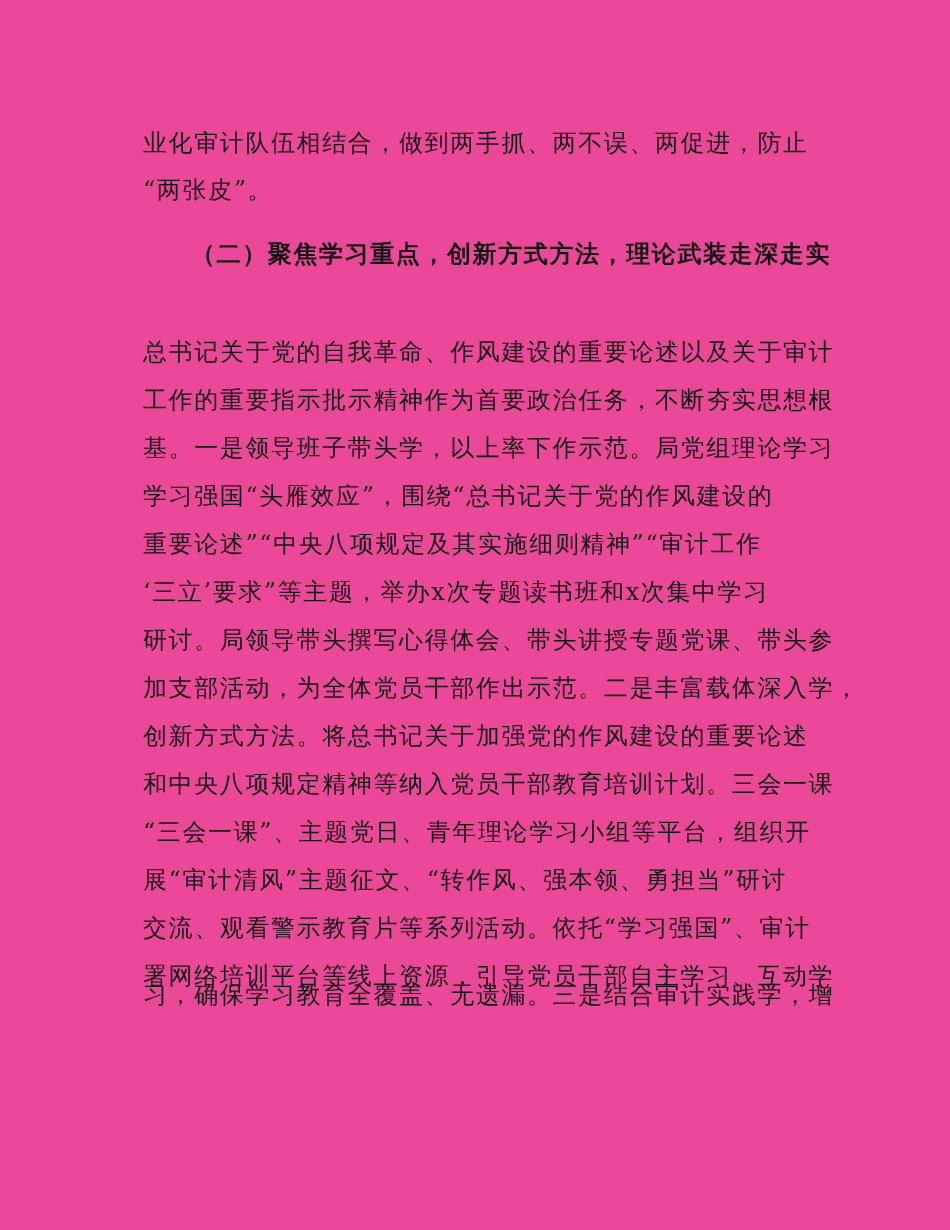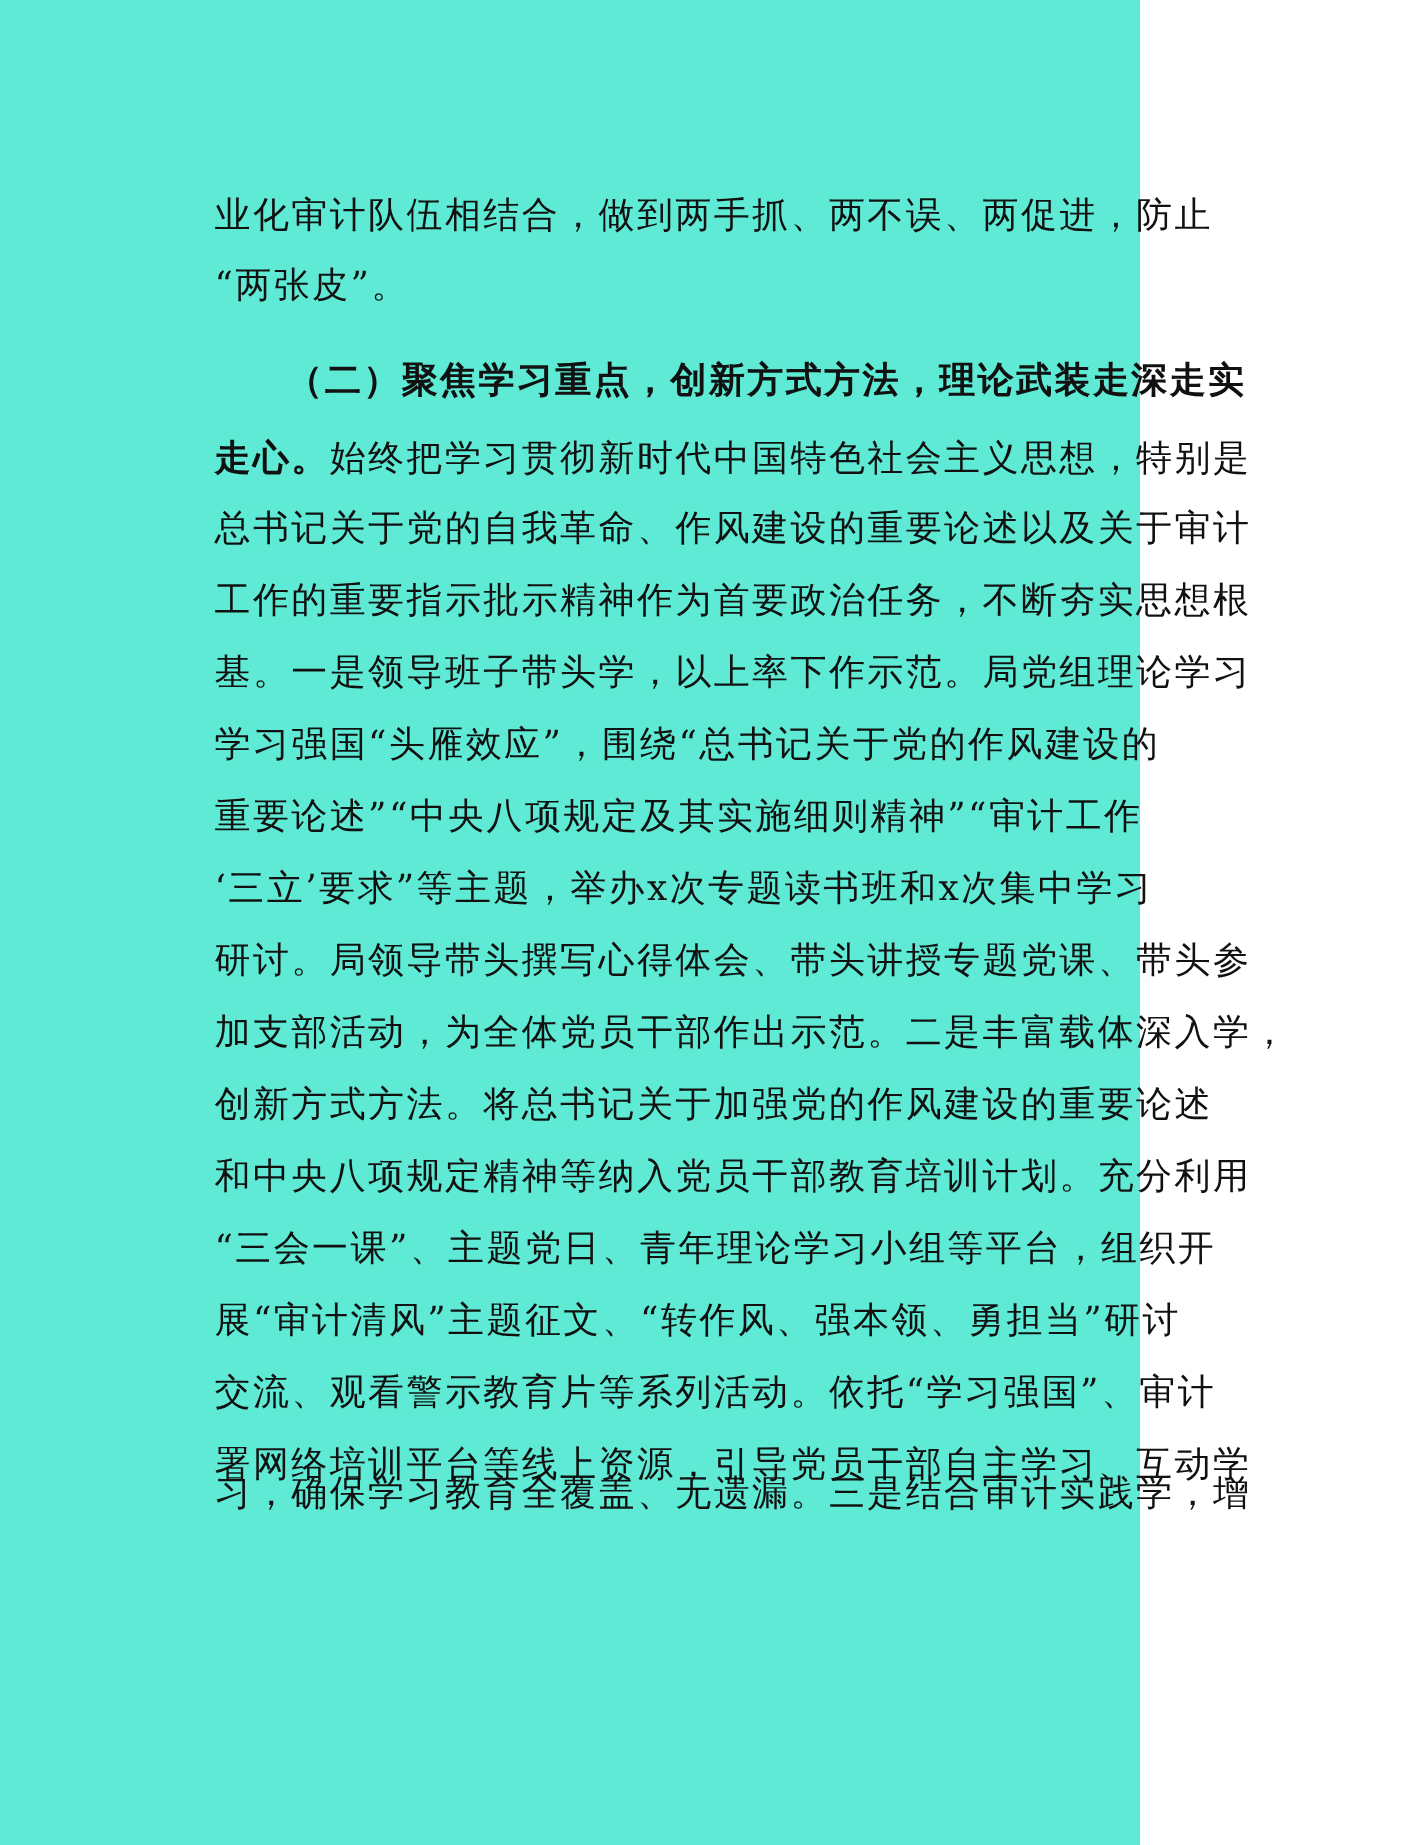--- a/index.html
+++ b/index.html
@@ -1,38 +1,37 @@
 <!DOCTYPE html>
 <html><head>
 <meta charset="utf-8">
 <style>
   html, body { margin: 0; padding: 0; background: #ffffff; }
   body { width: 950px; height: 1230px; position: relative; overflow: hidden;
          font-family: "DejaVu Serif", "Liberation Serif", serif; color: #111; }
-  .page { position: absolute; left: 0; top: 0; width: 760px; height: 1230px; background: #5eead4; }
+  .page { position: absolute; left: 0; top: 0; width: 950px; height: 1230px; background: #ec4899; }
   .line { position: absolute; left: 143px; width: 680px; font-size: 24px; line-height: 30px;
           white-space: nowrap; letter-spacing: 1.6px; }
   .bold { font-family: Liberation Mono, monospace; font-weight: bold; }
 </style>
 </head>
 <body>
 
 <div class="page">
   <div class="line" style="top:128px">业化审计队伍相结合，做到两手抓、两不误、两促进，防止</div>
   <div class="line" style="top:175px">“两张皮”。</div>
   <div class="line bold" style="top:241px; left:191px">（二）聚焦学习重点，创新方式方法，理论武装走深走实</div>
-  <div class="line" style="top:290px"><span class="bold">走心。</span><span>始终把学习贯彻新时代中国特色社会主义思想，特别是</span></div>
   <div class="line" style="top:337px">总书记关于党的自我革命、作风建设的重要论述以及关于审计</div>
   <div class="line" style="top:385px">工作的重要指示批示精神作为首要政治任务，不断夯实思想根</div>
   <div class="line" style="top:433px">基。一是领导班子带头学，以上率下作示范。局党组理论学习</div>
   <div class="line" style="top:481px">学习强国“头雁效应”，围绕“总书记关于党的作风建设的</div>
   <div class="line" style="top:529px">重要论述”“中央八项规定及其实施细则精神”“审计工作</div>
   <div class="line" style="top:577px">‘三立’要求”等主题，举办x次专题读书班和x次集中学习</div>
   <div class="line" style="top:625px">研讨。局领导带头撰写心得体会、带头讲授专题党课、带头参</div>
   <div class="line" style="top:673px">加支部活动，为全体党员干部作出示范。二是丰富载体深入学，</div>
   <div class="line" style="top:721px">创新方式方法。将总书记关于加强党的作风建设的重要论述</div>
-  <div class="line" style="top:769px">和中央八项规定精神等纳入党员干部教育培训计划。充分利用</div>
+  <div class="line" style="top:769px">和中央八项规定精神等纳入党员干部教育培训计划。三会一课</div>
   <div class="line" style="top:817px">“三会一课”、主题党日、青年理论学习小组等平台，组织开</div>
   <div class="line" style="top:865px">展“审计清风”主题征文、“转作风、强本领、勇担当”研讨</div>
   <div class="line" style="top:913px">交流、观看警示教育片等系列活动。依托“学习强国”、审计</div>
   <div class="line" style="top:961px">署网络培训平台等线上资源，引导党员干部自主学习、互动学</div>
   <div class="line" style="top:980px">习，确保学习教育全覆盖、无遗漏。三是结合审计实践学，增</div>
 </div>
 
 </body></html>

